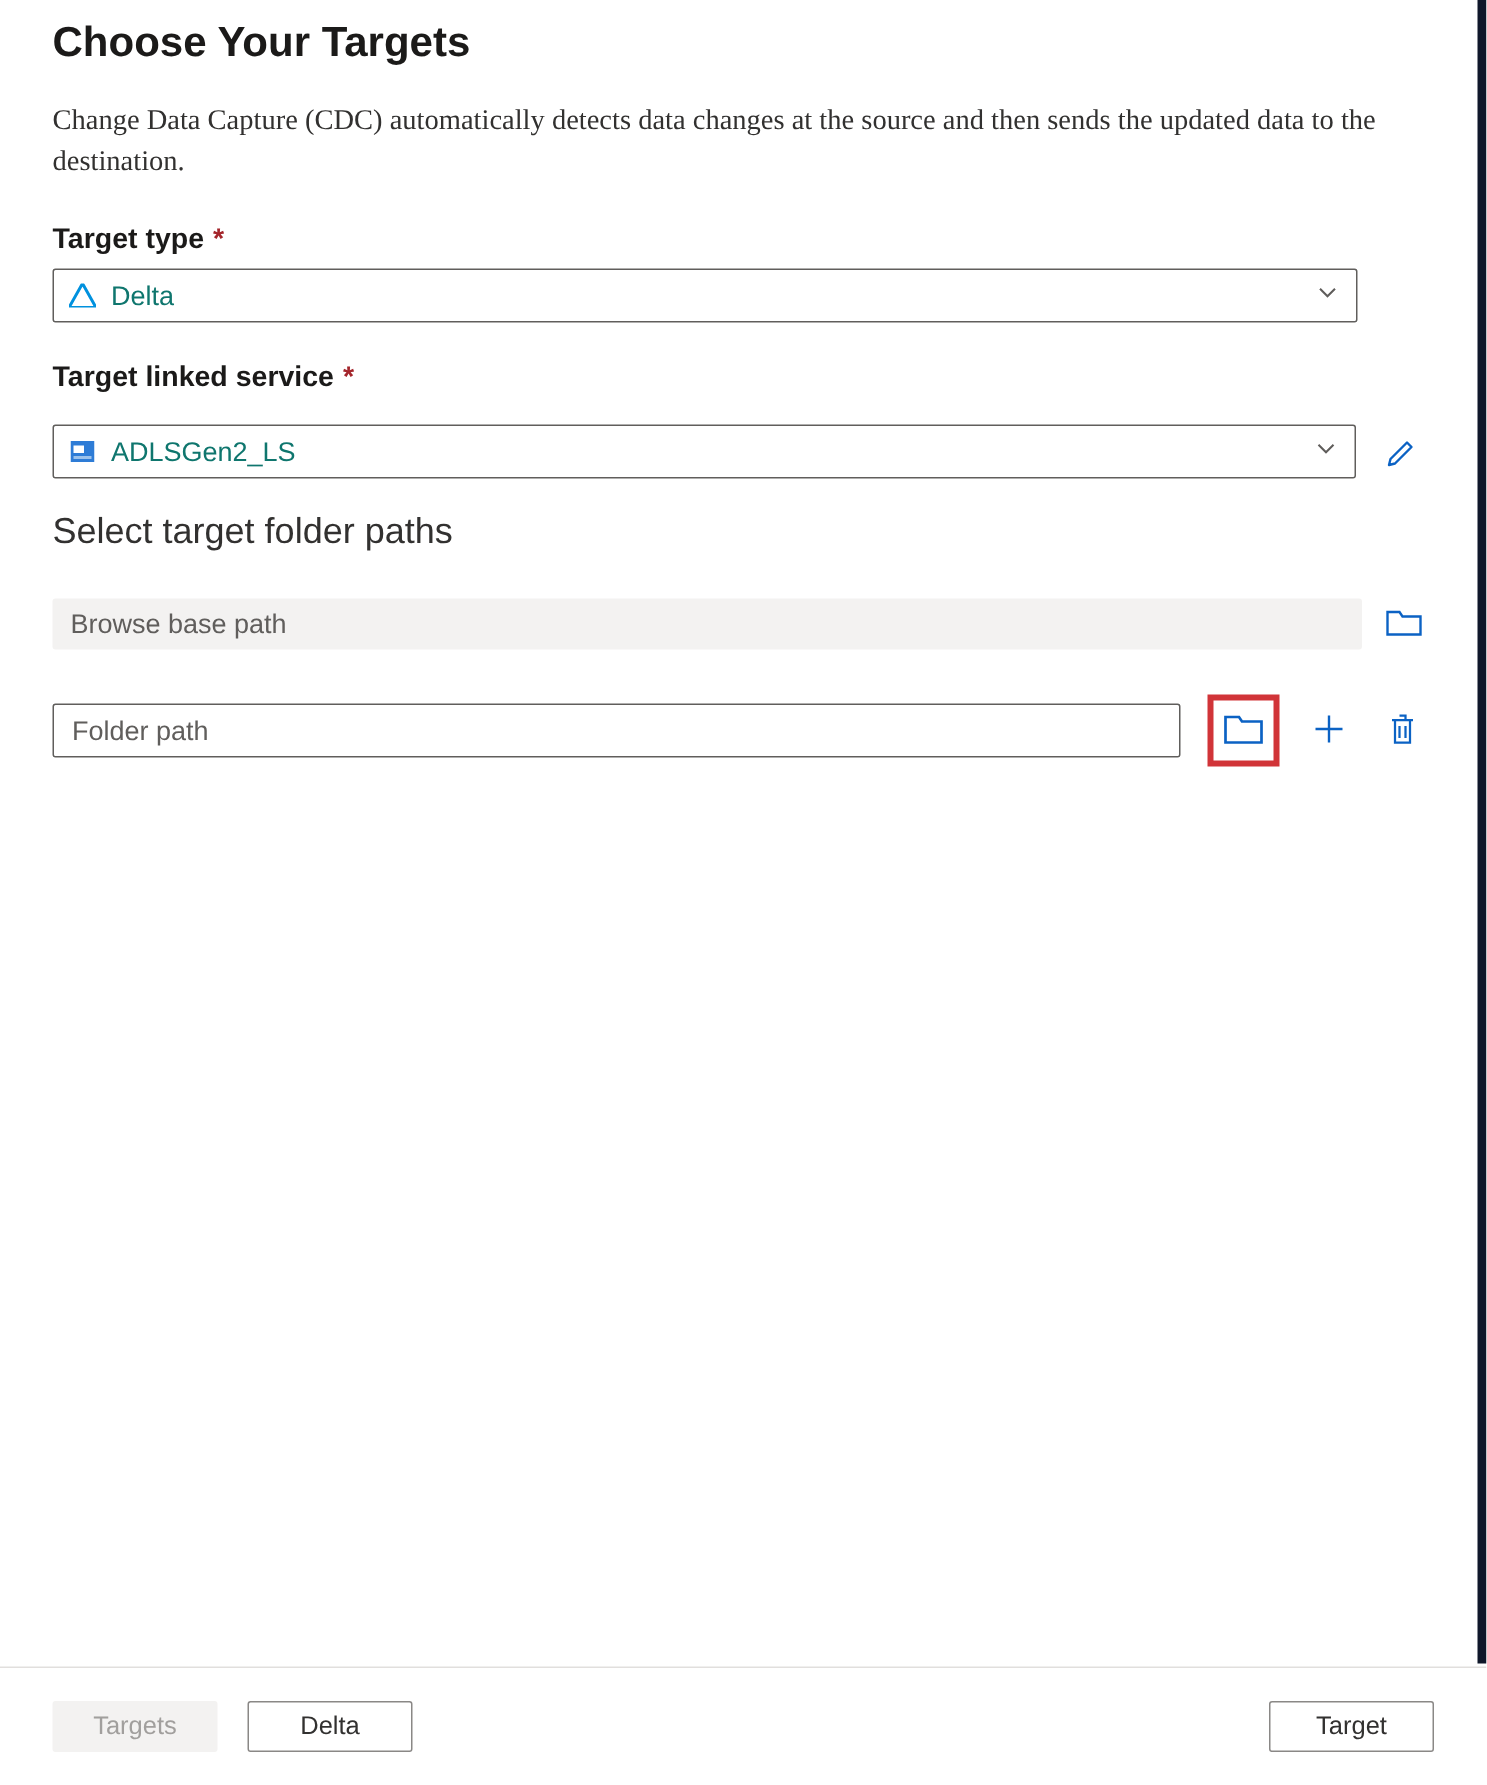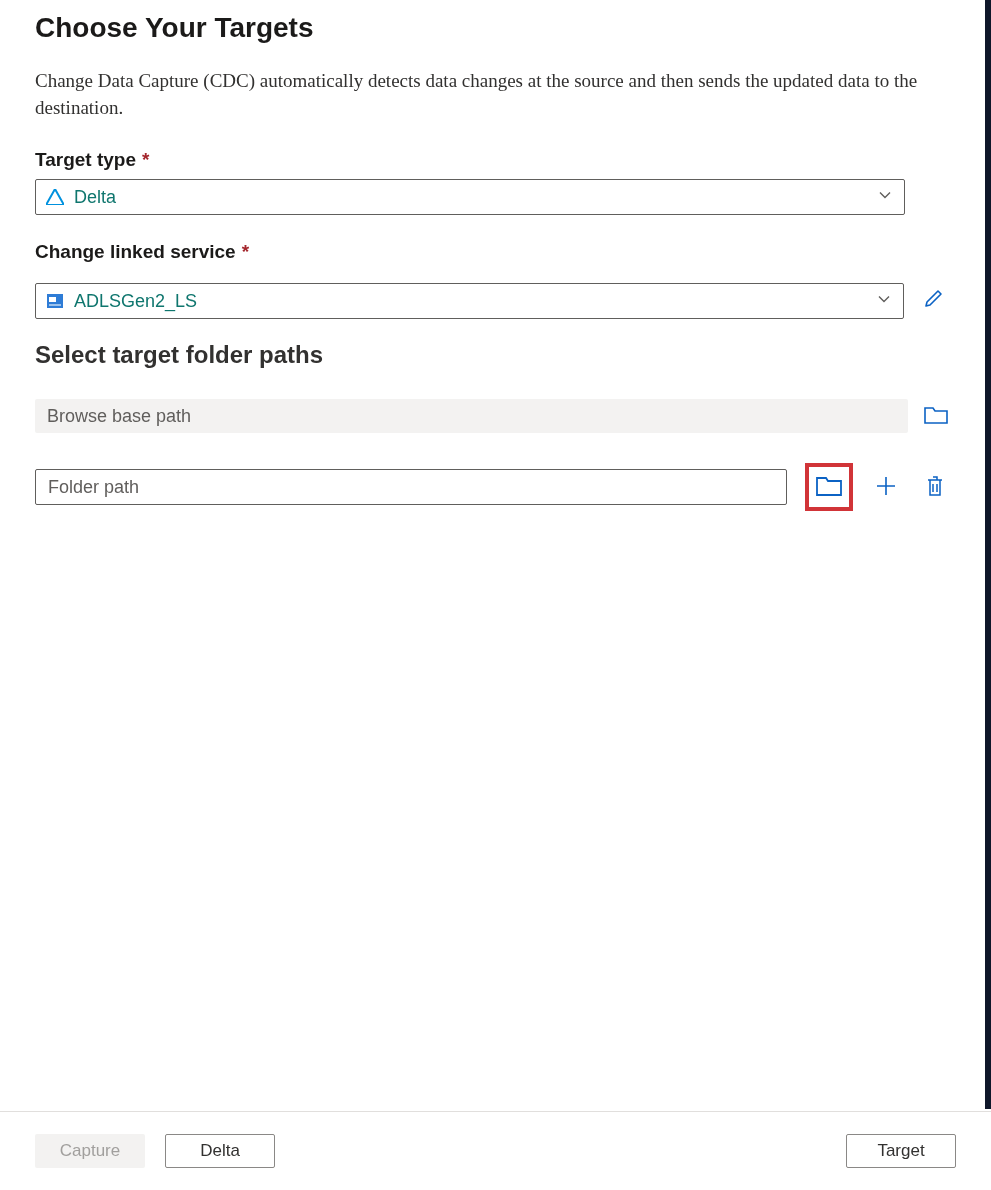--- a/index.html
+++ b/index.html
@@ -65,28 +65,28 @@
     .dd-icon {
       width: 18px;
       height: 18px;
       display: inline-flex;
       align-items: center;
       justify-content: center;
       margin-right: 10px;
     }
     .row-with-edit {
       display: flex;
-      align-items: flex-start;
+      align-items: flex-end;
       gap: 14px;
       margin-bottom: 22px;
       margin-top: 20px;
     }
     .section-sub {
       font-size: 24px;
-      font-weight: 700;
+      font-weight: 400;
       margin: 18px 0 30px 0;
     }
     .info-icon {
       display: inline-flex;
       vertical-align: middle;
     }
     .base-path-input {
       width: 988px;
       height: 34px;
       border: none;
@@ -192,21 +192,21 @@
       <span>Delta</span>
       <span class="caret">
         <svg width="14" height="14" viewBox="0 0 14 14">
             <path d="M2 4 L7 9 L12 4" fill="none" stroke="#605e5c" stroke-width="1.4"></path>
           </svg>
       </span>
     </div>
   </div>
 
   <div class="field-label">
-    <span>Change linked service</span>
+    <span>Target linked service</span>
     <span class="required-star">*</span>
   </div>
   <div class="row-with-edit">
     <div class="dropdown">
       <span class="dd-icon">
         <svg width="16" height="14" viewBox="0 0 16 14">
           <rect x="0" y="0" width="16" height="14" fill="#2e7cd6"></rect>
           <rect x="2" y="3" width="7" height="5" fill="#fff"></rect>
           <rect x="2" y="10" width="12" height="2" fill="#9cc2eb"></rect>
         </svg>
@@ -263,17 +263,17 @@
         <svg width="20" height="22" viewBox="0 0 20 22">
           <path d="M3 5 H17 M5 5 V20 H15 V5 M8 2 H12 V5" fill="none" stroke="#0b62c4" stroke-width="1.5"></path>
           <path d="M8 9 V17 M12 9 V17" stroke="#0b62c4" stroke-width="1.5"></path>
         </svg>
       </span>
     </button>
   </div>
 </div>
 
 <div class="footer">
-  <button class="btn btn-disabled">Capture</button>
+  <button class="btn btn-disabled">Targets</button>
   <button class="btn btn-default">Delta</button>
   <div class="spacer"></div>
   <button class="btn btn-default">Target</button>
 </div>
 
 </body></html>

